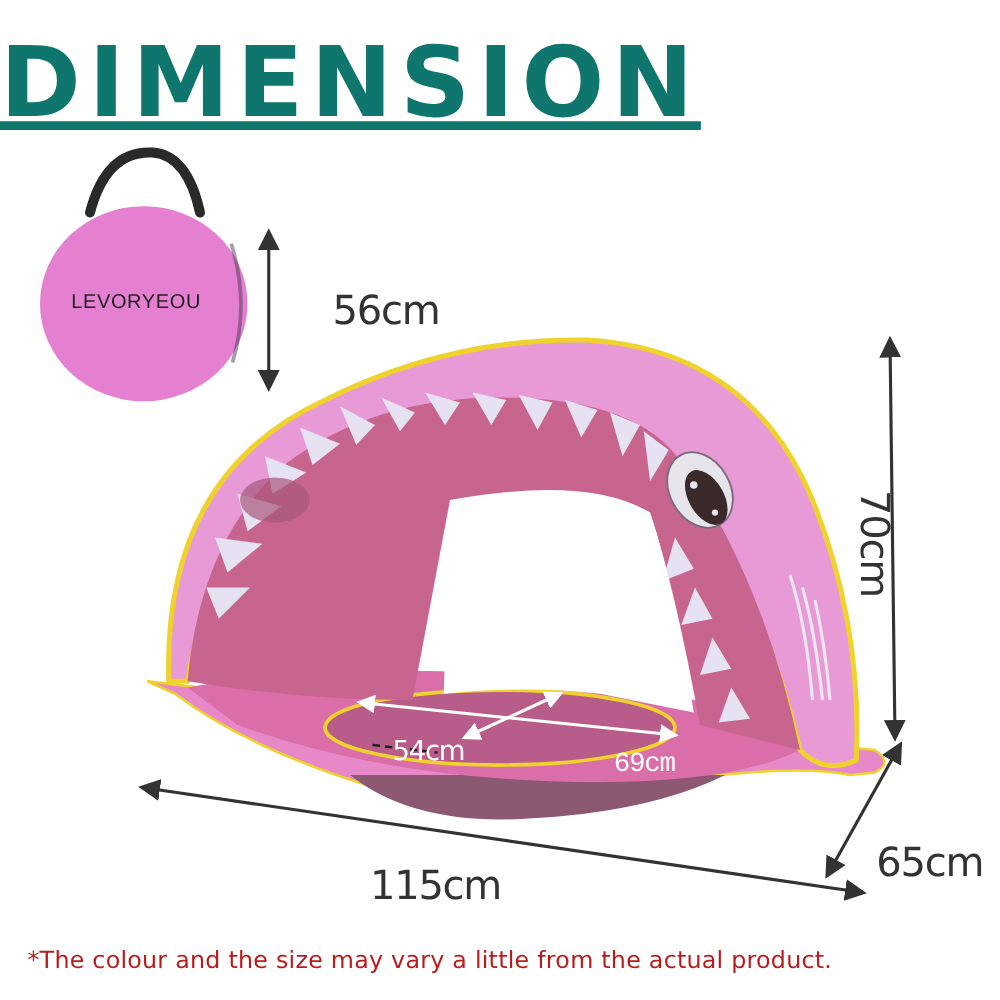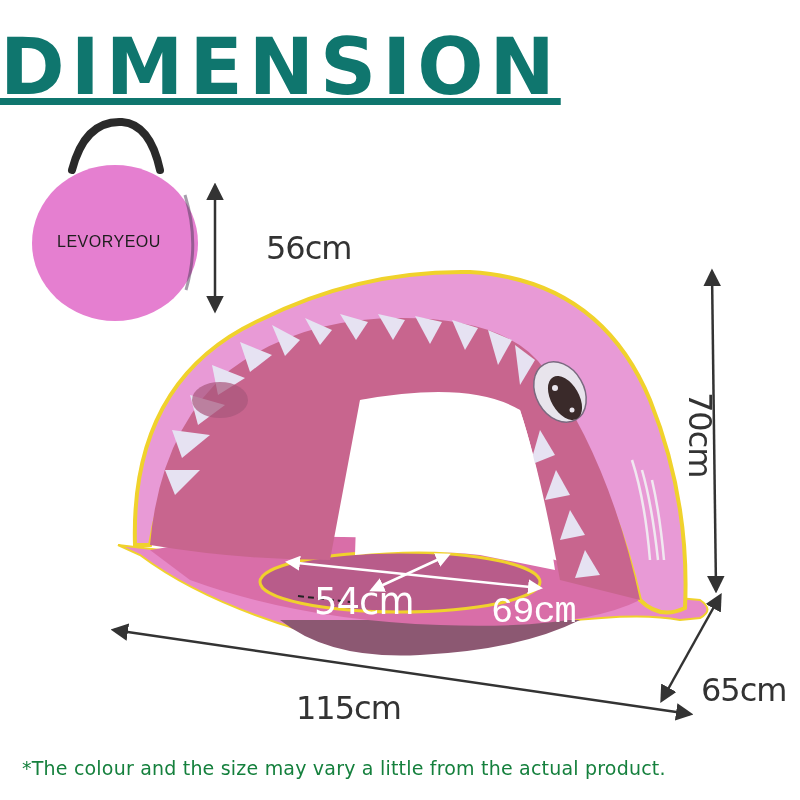--- a/index.html
+++ b/index.html
@@ -1,21 +1,21 @@
 <!DOCTYPE html>
 <html><head>
   <meta charset="utf-8">
   <style>
     html, body { margin:0; padding:0; background:#ffffff; }
     #stage { position:relative; width:800px; height:800px; overflow:hidden; background:#ffffff; font-family:"DejaVu Sans", sans-serif; }
     .title { position:absolute; left:0; top:22px; width:800px; text-align:left; font-family:"DejaVu Sans", sans-serif; font-weight:bold; font-size:78px; letter-spacing:6px; color:#0f766e; line-height:90px;text-decoration:underline; }
     .dim-label { position:absolute; color:#333333; font-family:"DejaVu Sans", sans-serif; font-size:32px; letter-spacing:-1px; line-height:36px; }
-    .dim-label.white { color:#ffffff; font-size:37px; }
+    .dim-label.white { color:#ffffff; font-size:22px; }
     .brand { position:absolute; left:57px; top:233px; font-family:"Liberation Sans", sans-serif; font-size:16px; letter-spacing:0.5px; color:#1e1e1e; font-weight:normal; }
-    .footnote { position:absolute; left:22px; top:757px; width:770px; font-family:"DejaVu Sans", sans-serif; font-size:19px; color:#15803d; white-space:nowrap; letter-spacing:0.2px; }
+    .footnote { position:absolute; left:22px; top:757px; width:770px; font-family:"DejaVu Sans", sans-serif; font-size:19px; color:#b91c1c; white-space:nowrap; letter-spacing:0.2px; }
     svg { position:absolute; left:0; top:0; }
   </style>
 </head>
 <body>
 
 <div id="stage">
 
   <div class="title">DIMENSION</div>
 
   <svg width="800" height="800" viewBox="0 0 800 800">

